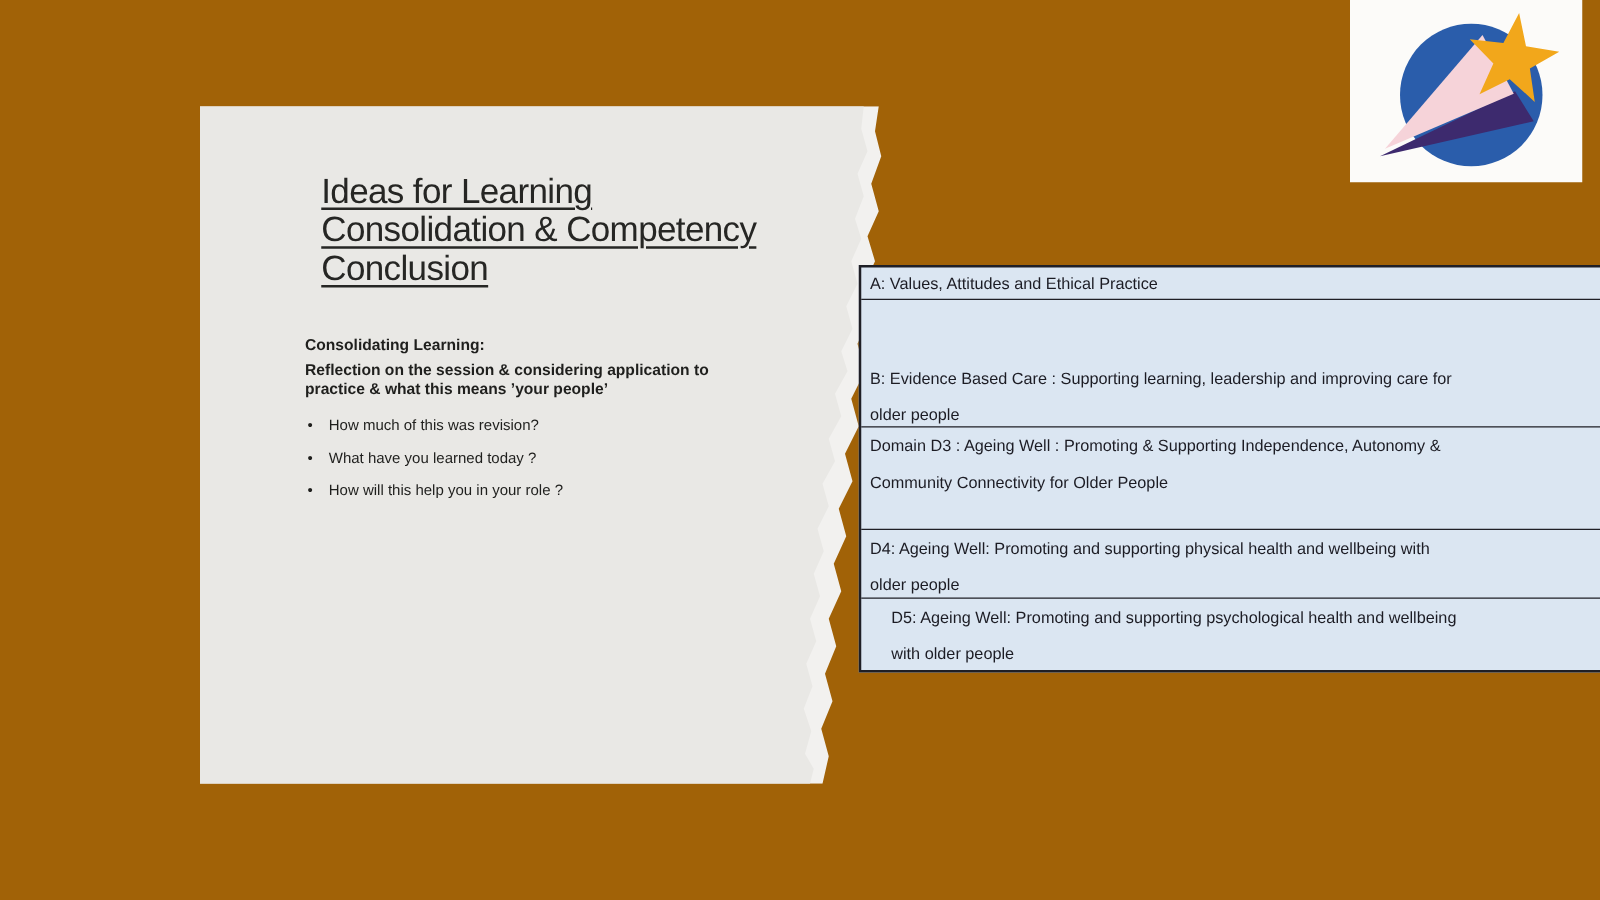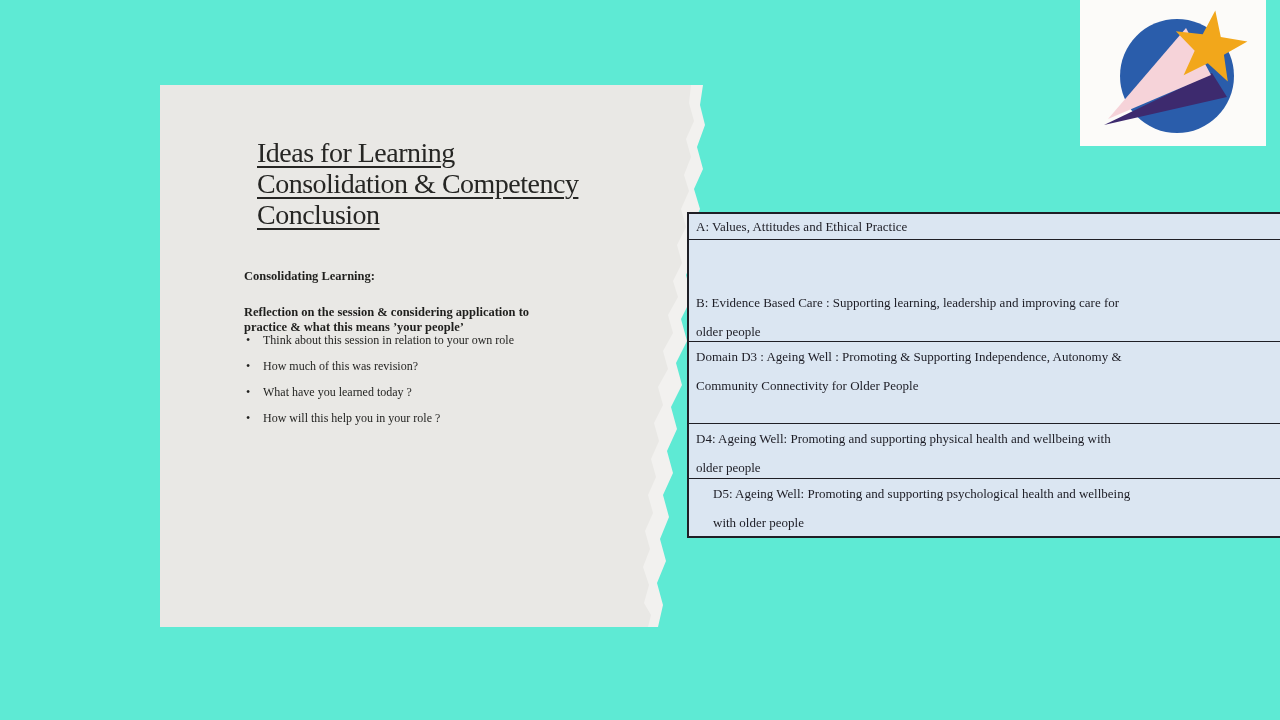--- a/index.html
+++ b/index.html
@@ -5,23 +5,22 @@
   html, body {
     margin: 0;
     padding: 0;
     background: #ffffff;
     font-family: "Liberation Sans", sans-serif;
   }
   .slide {
     position: relative;
     width: 1280px;
     height: 720px;
-    background: #5eead4;
+    background: #a16207;
     overflow: hidden;
-    font-family: Liberation Serif, serif;
   }
 
   
   .torn-panel-svg {
     position: absolute;
     left: 160px;
     top: 85px;
     width: 560px;
     height: 542px;
   }
@@ -50,21 +49,21 @@
     position: absolute;
     left: 84px;
     top: 184px;
     font-size: 12.5px;
     font-weight: bold;
     color: #1f1f1d;
   }
   .panel-reflection {
     position: absolute;
     left: 84px;
-    top: 220px;
+    top: 204px;
     width: 430px;
     font-size: 12.5px;
     font-weight: bold;
     line-height: 15px;
     color: #1f1f1d;
     white-space: pre-line;
   }
   .panel-bullets {
     position: absolute;
     left: 84px;
@@ -139,21 +138,20 @@
   </svg>
 
   <div class="panel-content">
     <div class="panel-title">Ideas for Learning
 Consolidation &amp; Competency
 Conclusion</div>
     <div class="panel-subheading">Consolidating Learning:</div>
     <div class="panel-reflection">Reflection on the session &amp; considering application to
 practice &amp; what this means ’your people’</div>
     <ul class="panel-bullets">
-      <li>Think about this session in relation to your own role</li>
       <li>How much of this was revision?</li>
       <li>What have you learned today ?</li>
       <li>How will this help you in your role ?</li>
     </ul>
   </div>
 
   <div class="dtable">
     <div class="drow h26">A: Values, Attitudes and Ethical Practice</div>
     <div class="drow h54">B:  Evidence Based Care : Supporting learning, leadership and improving care for
 older people</div>

